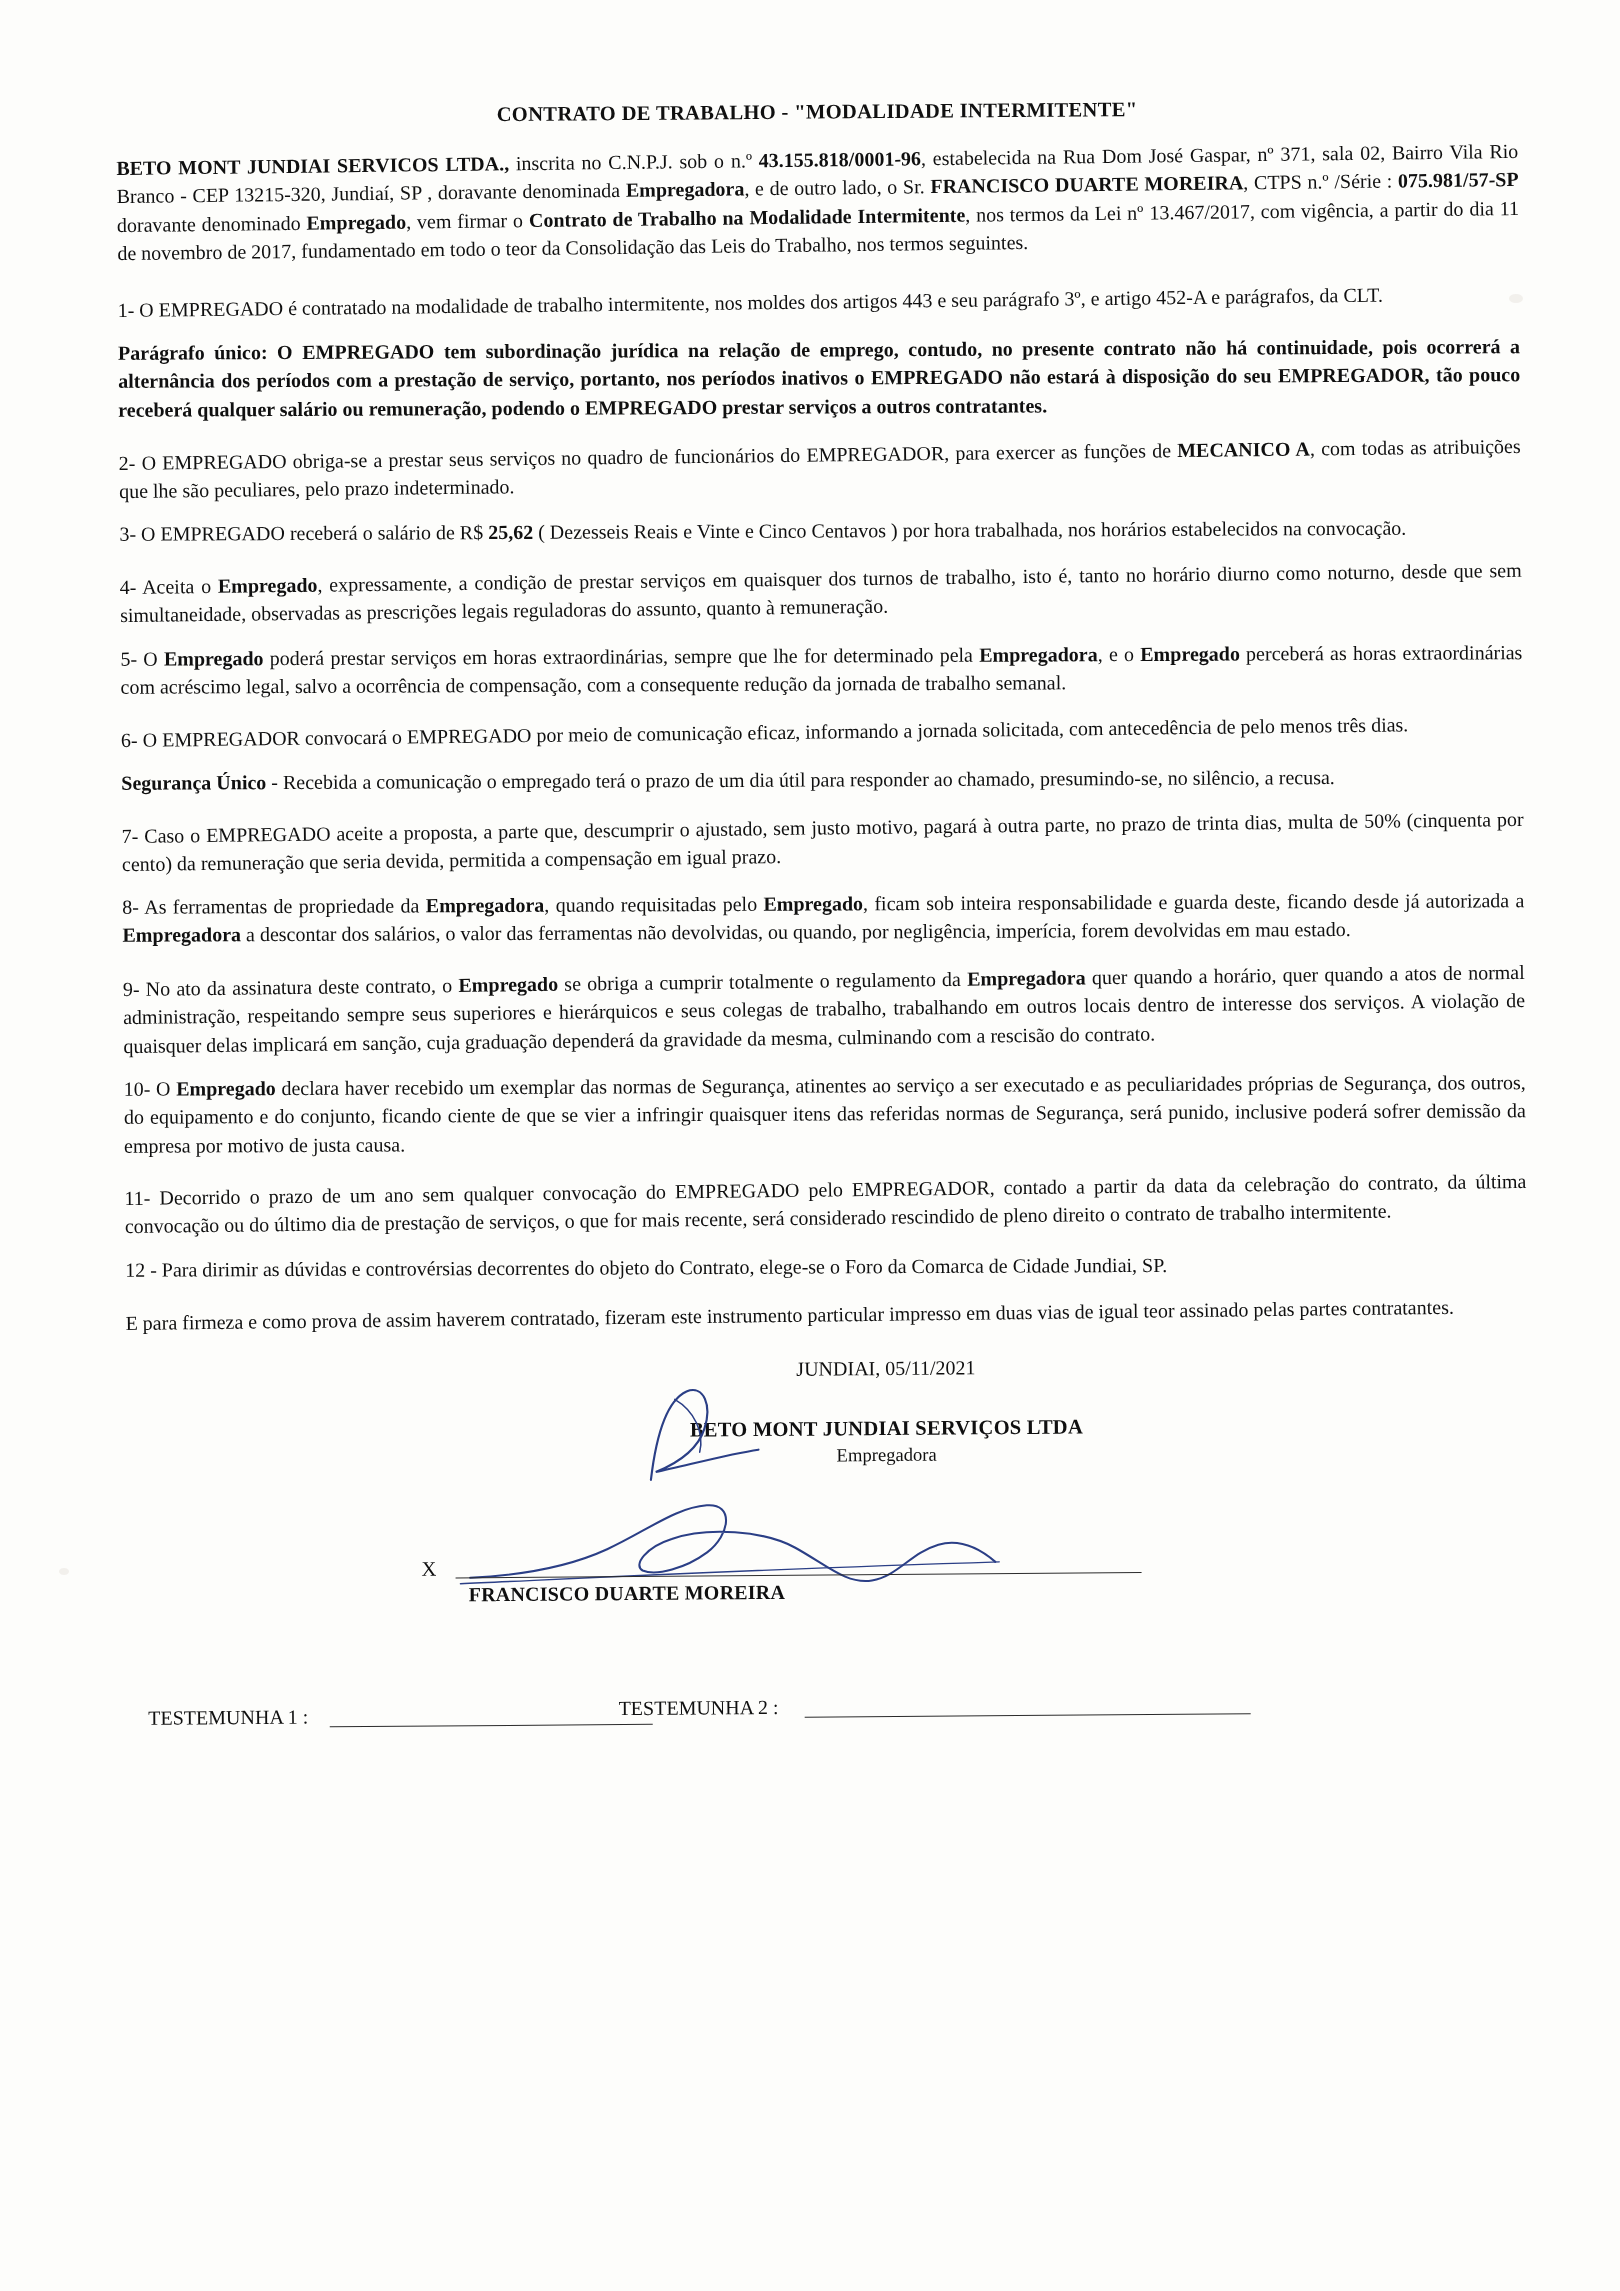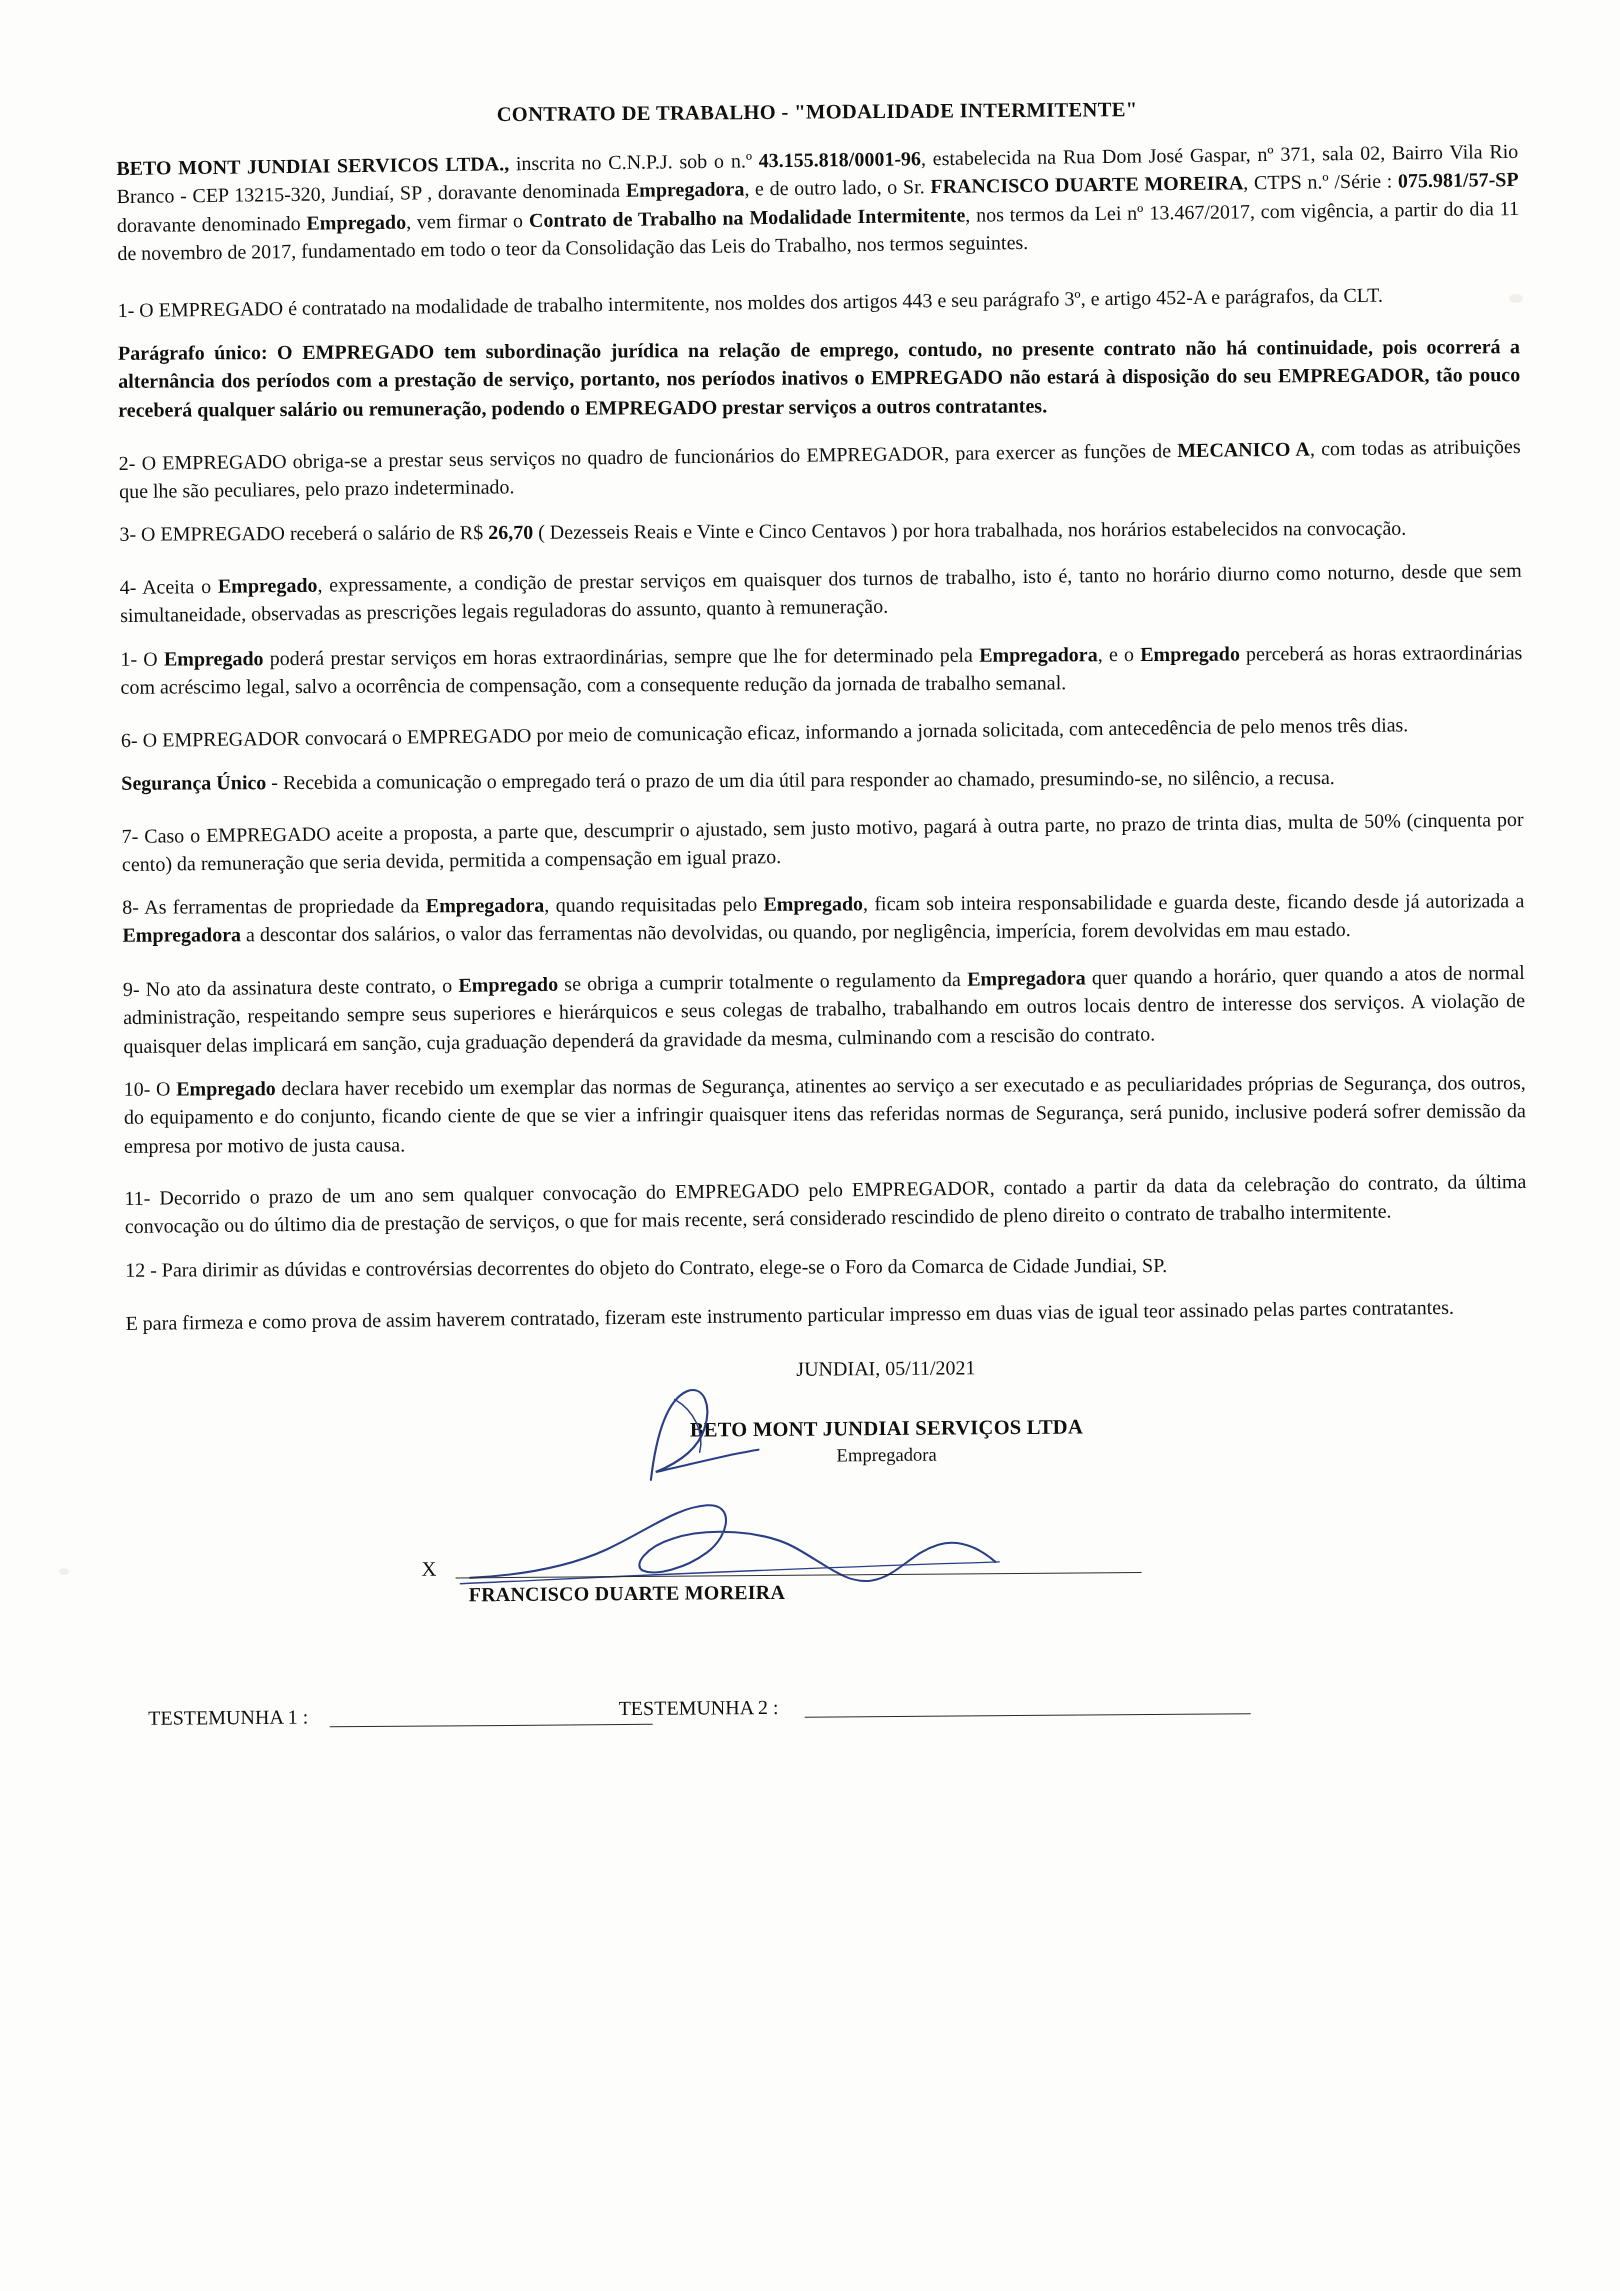--- a/index.html
+++ b/index.html
@@ -129,23 +129,23 @@
   <div class="sheet">
 
     <h1 class="title">CONTRATO DE TRABALHO - "MODALIDADE INTERMITENTE"</h1>
 
     <p class="preamble skew1"><b>BETO MONT JUNDIAI SERVICOS LTDA.,</b><span> inscrita no C.N.P.J. sob o n.º </span><b>43.155.818/0001-96</b><span>, estabelecida na Rua Dom José Gaspar, nº 371, sala 02, Bairro Vila Rio Branco - CEP 13215-320, Jundiaí, SP , doravante denominada </span><b>Empregadora</b><span>, e de outro lado, o Sr. </span><b>FRANCISCO DUARTE MOREIRA</b><span>, CTPS n.º /Série : </span><b>075.981/57-SP</b><span> doravante denominado </span><b>Empregado</b><span>, vem firmar o </span><b>Contrato de Trabalho na Modalidade Intermitente</b><span>, nos termos da Lei nº 13.467/2017, com vigência, a partir do dia 11 de novembro de 2017, fundamentado em todo o teor da Consolidação das Leis do Trabalho, nos termos seguintes.</span></p>
 
     <div id="clauses-container">
         <p class="clause skew1">1- O EMPREGADO é contratado na modalidade de trabalho intermitente, nos moldes dos artigos 443 e seu parágrafo 3º, e artigo 452-A e parágrafos, da CLT.</p>
         <p class="clause skew2 bolded-block">Parágrafo único: O EMPREGADO tem subordinação jurídica na relação de emprego, contudo, no presente contrato não há continuidade, pois ocorrerá a alternância dos períodos com a prestação de serviço, portanto, nos períodos inativos o EMPREGADO não estará à disposição do seu EMPREGADOR, tão pouco receberá qualquer salário ou remuneração, podendo o EMPREGADO prestar serviços a outros contratantes.</p>
         <p class="clause skew1"><span>2- O EMPREGADO obriga-se a prestar seus serviços no quadro de funcionários do EMPREGADOR, para exercer as funções de </span><b>MECANICO A</b><span>, com todas as atribuições que lhe são peculiares, pelo prazo indeterminado.</span></p>
-        <p class="clause skew2"><span>3- O EMPREGADO receberá o salário de R$ </span><b>26,70</b><span> ( Dezesseis Reais  e Vinte e Cinco Centavos  ) por hora trabalhada, nos horários estabelecidos na convocação.</span></p>
+        <p class="clause skew2"><span>3- O EMPREGADO receberá o salário de R$ </span><b>25,62</b><span> ( Dezesseis Reais  e Vinte e Cinco Centavos  ) por hora trabalhada, nos horários estabelecidos na convocação.</span></p>
         <p class="clause skew1"><span>4- Aceita o </span><b>Empregado</b><span>, expressamente, a condição de prestar serviços em quaisquer dos turnos de trabalho, isto é, tanto no horário diurno como noturno, desde que sem simultaneidade, observadas as prescrições legais reguladoras do assunto, quanto à remuneração.</span></p>
-        <p class="clause skew2"><span>1- O </span><b>Empregado</b><span> poderá prestar serviços em horas extraordinárias, sempre que lhe for determinado pela </span><b>Empregadora</b><span>, e o </span><b>Empregado</b><span> perceberá as horas extraordinárias com acréscimo legal, salvo a ocorrência de compensação, com a consequente redução da jornada de trabalho semanal.</span></p>
+        <p class="clause skew2"><span>5- O </span><b>Empregado</b><span> poderá prestar serviços em horas extraordinárias, sempre que lhe for determinado pela </span><b>Empregadora</b><span>, e o </span><b>Empregado</b><span> perceberá as horas extraordinárias com acréscimo legal, salvo a ocorrência de compensação, com a consequente redução da jornada de trabalho semanal.</span></p>
         <p class="clause skew1">6- O EMPREGADOR convocará o EMPREGADO por meio de comunicação eficaz, informando a jornada solicitada, com antecedência de pelo menos três dias.</p>
         <p class="clause skew2"><b>Segurança Único</b><span> - Recebida a comunicação o empregado terá o prazo de um dia útil para responder ao chamado, presumindo-se, no silêncio, a recusa.</span></p>
         <p class="clause skew1">7- Caso o EMPREGADO aceite a proposta, a parte que, descumprir o ajustado,  sem justo motivo, pagará à outra parte, no prazo de trinta dias, multa de 50% (cinquenta por cento) da remuneração que seria devida, permitida a compensação em igual prazo.</p>
         <p class="clause skew2"><span>8- As ferramentas de propriedade da </span><b>Empregadora</b><span>, quando requisitadas pelo </span><b>Empregado</b><span>, ficam sob inteira responsabilidade e guarda deste, ficando desde já autorizada a </span><b>Empregadora</b><span> a descontar dos salários, o valor das ferramentas não devolvidas, ou quando, por negligência, imperícia, forem devolvidas em mau estado.</span></p>
         <p class="clause skew1"><span>9- No ato da assinatura deste contrato, o </span><b>Empregado</b><span> se obriga a cumprir totalmente o regulamento da </span><b>Empregadora</b><span> quer quando a horário, quer quando a atos de normal administração, respeitando sempre seus superiores e hierárquicos e seus colegas de trabalho, trabalhando em outros locais dentro de interesse dos serviços. A violação de quaisquer delas implicará em sanção, cuja graduação dependerá da gravidade da mesma, culminando com a rescisão do contrato.</span></p>
         <p class="clause skew2"><span>10- O </span><b>Empregado</b><span> declara haver recebido um exemplar das normas de Segurança, atinentes ao serviço a ser executado e as peculiaridades próprias de Segurança, dos outros, do equipamento e do conjunto, ficando ciente de que se vier a infringir quaisquer itens das referidas normas de Segurança, será punido, inclusive poderá sofrer demissão da empresa por motivo de justa causa.</span></p>
         <p class="clause skew1">11- Decorrido o prazo de um ano sem qualquer convocação do EMPREGADO pelo EMPREGADOR, contado a partir da data da celebração do contrato, da última convocação ou do último dia de prestação de serviços, o que for mais recente, será considerado rescindido de pleno direito o contrato de trabalho intermitente.</p>
         <p class="clause skew2">12 - Para dirimir as dúvidas e controvérsias decorrentes do objeto do Contrato, elege-se o Foro da Comarca de Cidade Jundiai, SP.</p>
         <p class="clause skew1">E para firmeza e como prova de assim haverem contratado, fizeram este instrumento particular impresso em duas vias de igual teor assinado pelas partes contratantes.</p>
       </div>

